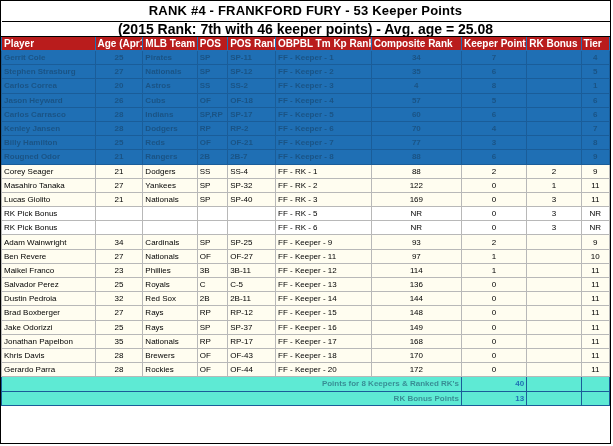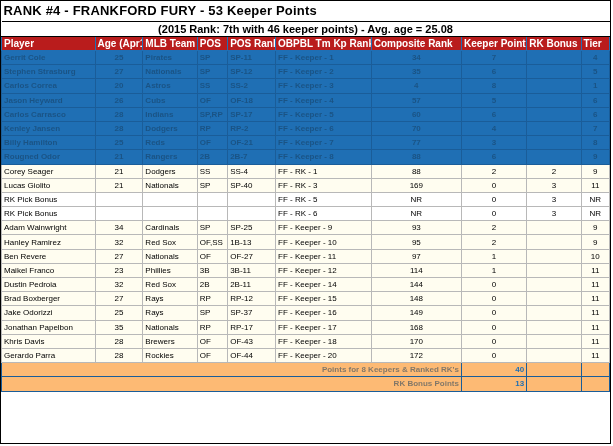--- a/index.html
+++ b/index.html
@@ -34,31 +34,32 @@
     overflow: hidden;
     white-space: nowrap;
     font-weight: normal;
     text-align: left;
     line-height: 13px;
     color: #000;
   }
   .title-row td {
     border: none;
     border-bottom: 1px solid #000;
+    text-align: center;
     font-size: 13px;
     font-weight: bold;
     height: 20px;
     line-height: 20px;
     letter-spacing: 0.2px;
   }
   .subtitle-row td {
     border: none;
     border-bottom: 1px solid #000;
     text-align: center;
-    font-size: 11px;
+    font-size: 14px;
     font-weight: bold;
     height: 14px;
     line-height: 14px;
     margin-top: 20px;
   }
   .header-row td {
     background: #b91c1c;
     color: #ffffff;
     font-weight: bold;
     font-size: 10px;
@@ -75,21 +76,21 @@
   }
   .kept-row td span {
     color: #173d5e;
     opacity: 0.55;
   }
   .cream td {
     background: #fffdf0;
   }
   .num { text-align: center; }
   .footer-label td {
-    background: #fdba74;
+    background: #5eead4;
     color: #1f6fb4;
     font-weight: bold;
     text-align: right;
     border: 1px solid #1a5d99;
     font-size: 8px;
   }
   .footer-label td span {
     color: #173d5e;
     opacity: 0.55;
   }
@@ -251,20 +252,32 @@
         <td>Dodgers</td>
         <td>SS</td>
         <td>SS-4</td>
         <td>FF - RK - 1</td>
         <td class="num">88</td>
         <td class="num">2</td>
         <td class="num">2</td>
         <td class="num">9</td>
       </tr>
       <tr class="cream">
+        <td>Masahiro Tanaka</td>
+        <td class="num">27</td>
+        <td>Yankees</td>
+        <td>SP</td>
+        <td>SP-32</td>
+        <td>FF - RK - 2</td>
+        <td class="num">122</td>
+        <td class="num">0</td>
+        <td class="num">1</td>
+        <td class="num">11</td>
+      </tr>
+      <tr class="cream">
         <td>Lucas Giolito</td>
         <td class="num">21</td>
         <td>Nationals</td>
         <td>SP</td>
         <td>SP-40</td>
         <td>FF - RK - 3</td>
         <td class="num">169</td>
         <td class="num">0</td>
         <td class="num">3</td>
         <td class="num">11</td>
@@ -299,32 +312,20 @@
         <td>Cardinals</td>
         <td>SP</td>
         <td>SP-25</td>
         <td>FF - Keeper - 9</td>
         <td class="num">93</td>
         <td class="num">2</td>
         <td class="num"></td>
         <td class="num">9</td>
       </tr>
       <tr class="cream">
-        <td>Hanley Ramirez</td>
-        <td class="num">32</td>
-        <td>Red Sox</td>
-        <td>OF,SS</td>
-        <td>1B-13</td>
-        <td>FF - Keeper - 10</td>
-        <td class="num">95</td>
-        <td class="num">2</td>
-        <td class="num"></td>
-        <td class="num">9</td>
-      </tr>
-      <tr class="cream">
         <td>Ben Revere</td>
         <td class="num">27</td>
         <td>Nationals</td>
         <td>OF</td>
         <td>OF-27</td>
         <td>FF - Keeper - 11</td>
         <td class="num">97</td>
         <td class="num">1</td>
         <td class="num"></td>
         <td class="num">10</td>
@@ -335,20 +336,32 @@
         <td>Phillies</td>
         <td>3B</td>
         <td>3B-11</td>
         <td>FF - Keeper - 12</td>
         <td class="num">114</td>
         <td class="num">1</td>
         <td class="num"></td>
         <td class="num">11</td>
       </tr>
       <tr class="cream">
+        <td>Salvador Perez</td>
+        <td class="num">25</td>
+        <td>Royals</td>
+        <td>C</td>
+        <td>C-5</td>
+        <td>FF - Keeper - 13</td>
+        <td class="num">136</td>
+        <td class="num">0</td>
+        <td class="num"></td>
+        <td class="num">11</td>
+      </tr>
+      <tr class="cream">
         <td>Dustin Pedroia</td>
         <td class="num">32</td>
         <td>Red Sox</td>
         <td>2B</td>
         <td>2B-11</td>
         <td>FF - Keeper - 14</td>
         <td class="num">144</td>
         <td class="num">0</td>
         <td class="num"></td>
         <td class="num">11</td>

